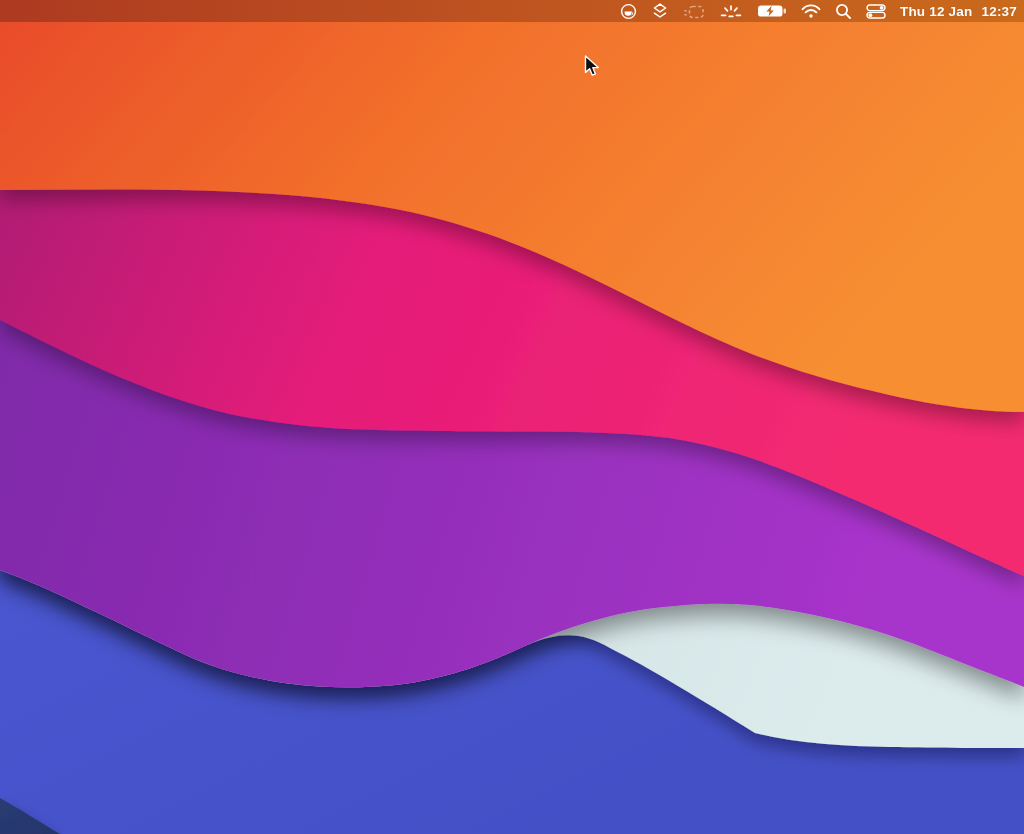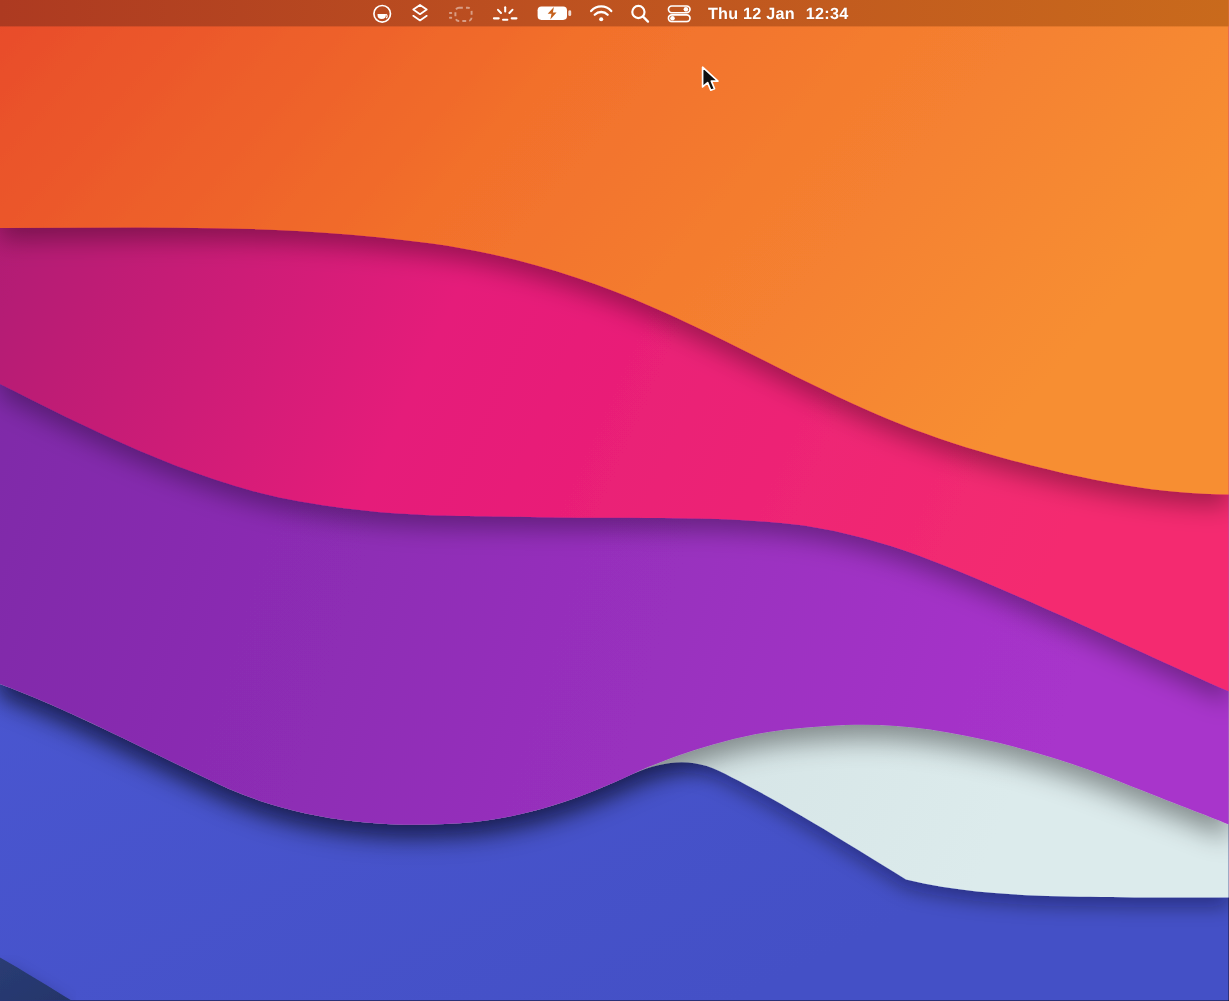--- a/index.html
+++ b/index.html
@@ -6,21 +6,21 @@
   #screen{
     position:relative;width:1024px;height:834px;overflow:hidden;
     font-family:"Liberation Sans",sans-serif;
     -webkit-font-smoothing:antialiased;
   }
   
   #wallpaper{position:absolute;inset:0;}
   
   #menubar{
     position:absolute;top:0;left:0;right:0;height:22px;
-    display:flex;align-items:center;justify-content:center;
+    display:flex;align-items:center;justify-content:flex-end;
     padding-right:7px;box-sizing:border-box;z-index:50;
   }
   #menubar .tray{display:flex;align-items:center;gap:14px;height:22px;}
   .mb-icon{display:flex;align-items:center;justify-content:center;height:22px;}
   .mb-icon svg{display:block;}
   .dimmed{opacity:0.45;}
   .clock{
     color:#ffffff;font-size:13.5px;font-weight:600;letter-spacing:.2px;
     display:flex;gap:9px;align-items:center;white-space:nowrap;
     text-shadow:0 0 1px rgba(120,40,0,.35);
@@ -180,21 +180,21 @@
         <svg width="20" height="15" viewBox="0 0 20 15">
           <rect x="1" y="1" width="18" height="5.6" rx="2.8" fill="none" stroke="#ffffff" stroke-width="1.4"></rect>
           <circle cx="15.6" cy="3.8" r="1.9" fill="#ffffff"></circle>
           <rect x="1" y="8.4" width="18" height="5.6" rx="2.8" fill="none" stroke="#ffffff" stroke-width="1.4"></rect>
           <circle cx="4.4" cy="11.2" r="1.9" fill="#ffffff"></circle>
         </svg>
       </span>
 
       <span class="clock">
         <span>Thu 12 Jan</span>
-        <span>12:34</span>
+        <span>12:37</span>
       </span>
 
     </div>
   </div>
 
   <svg id="cursor" width="18" height="24" viewBox="0 0 18 24" style="left: 584px; top: 55px;">
     <path d="M1.5,1 L1.5,17.4 L5.7,13.8 L8.3,20.2 L11.4,18.9 L8.8,12.6 L14.3,12.6 Z" fill="#101010" stroke="#ffffff" stroke-width="1.4" stroke-linejoin="round"></path>
   </svg>
 
 </div>

